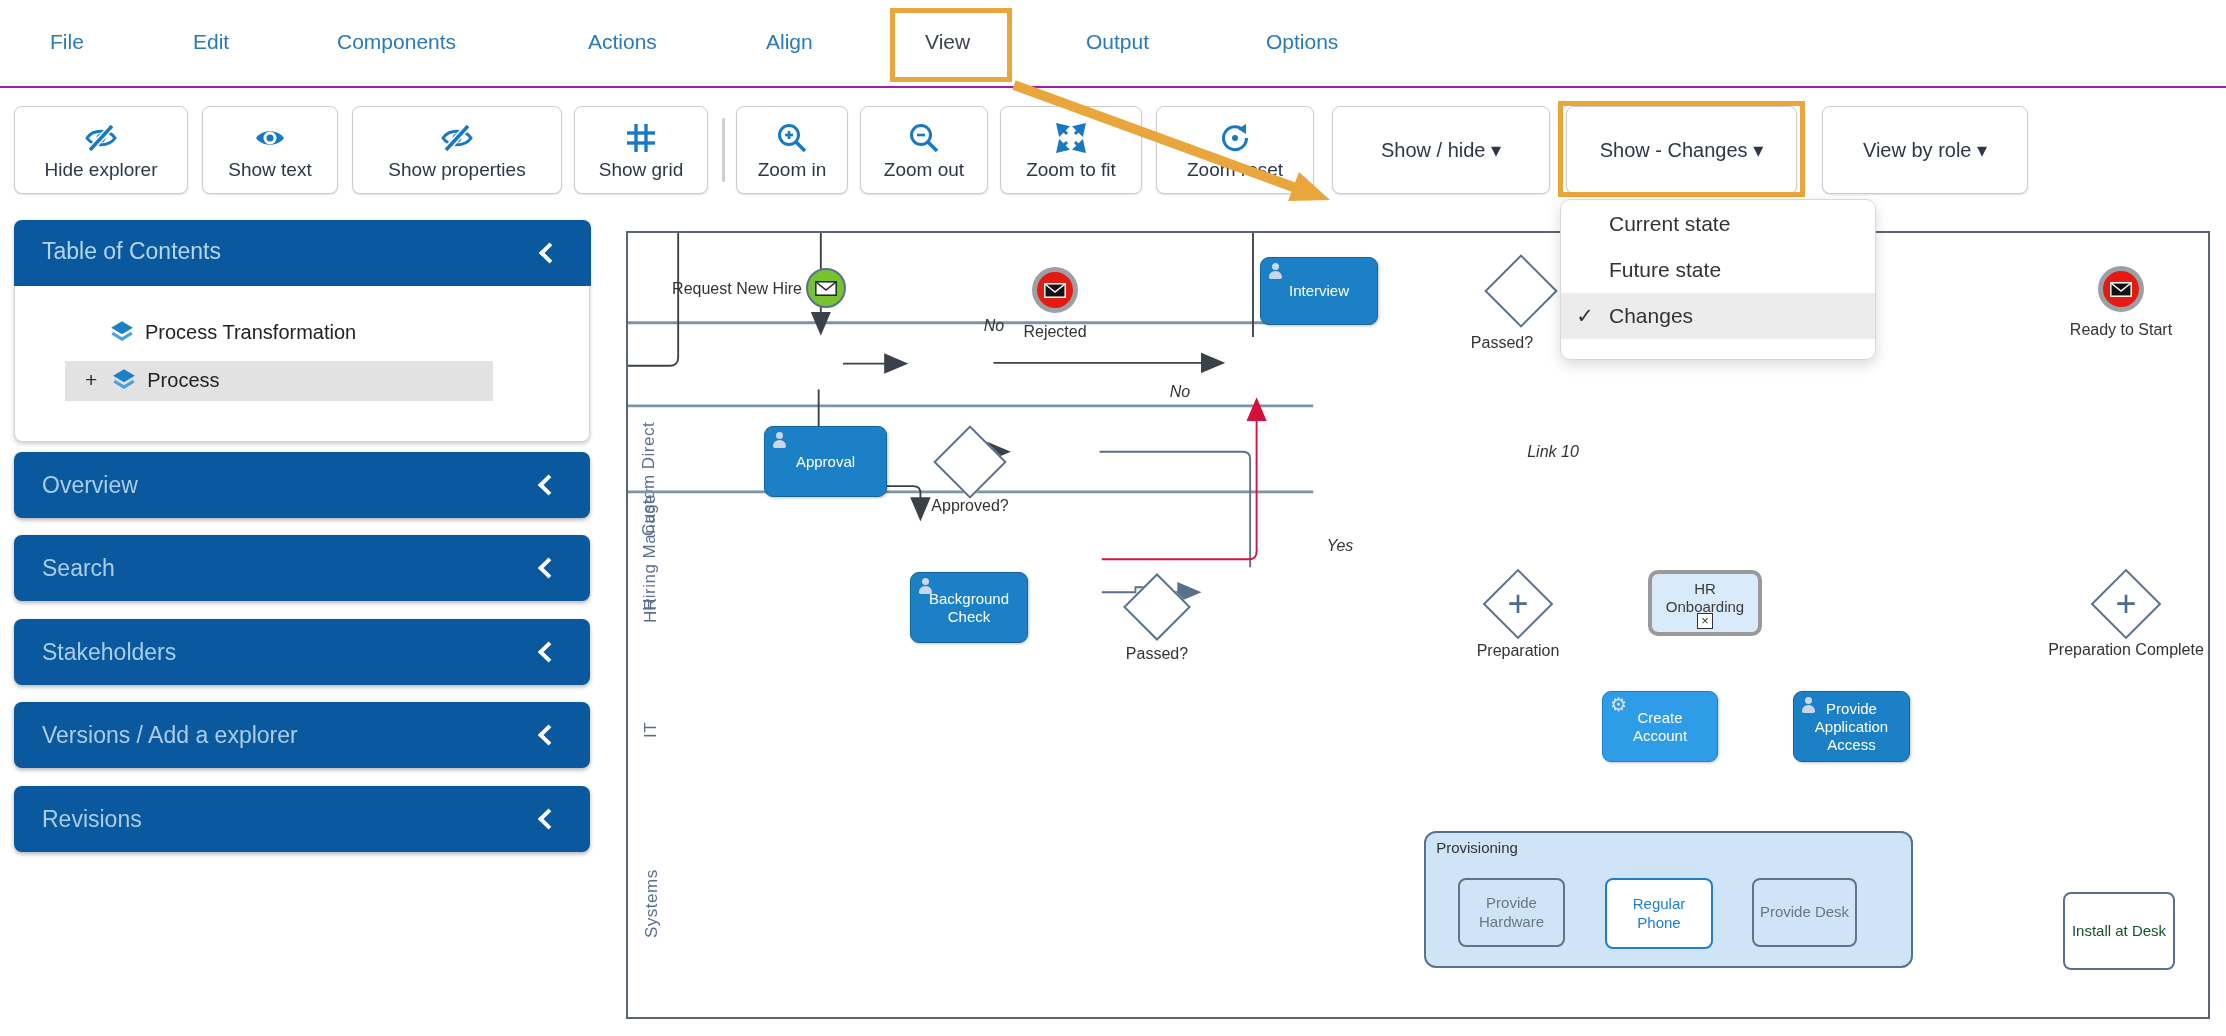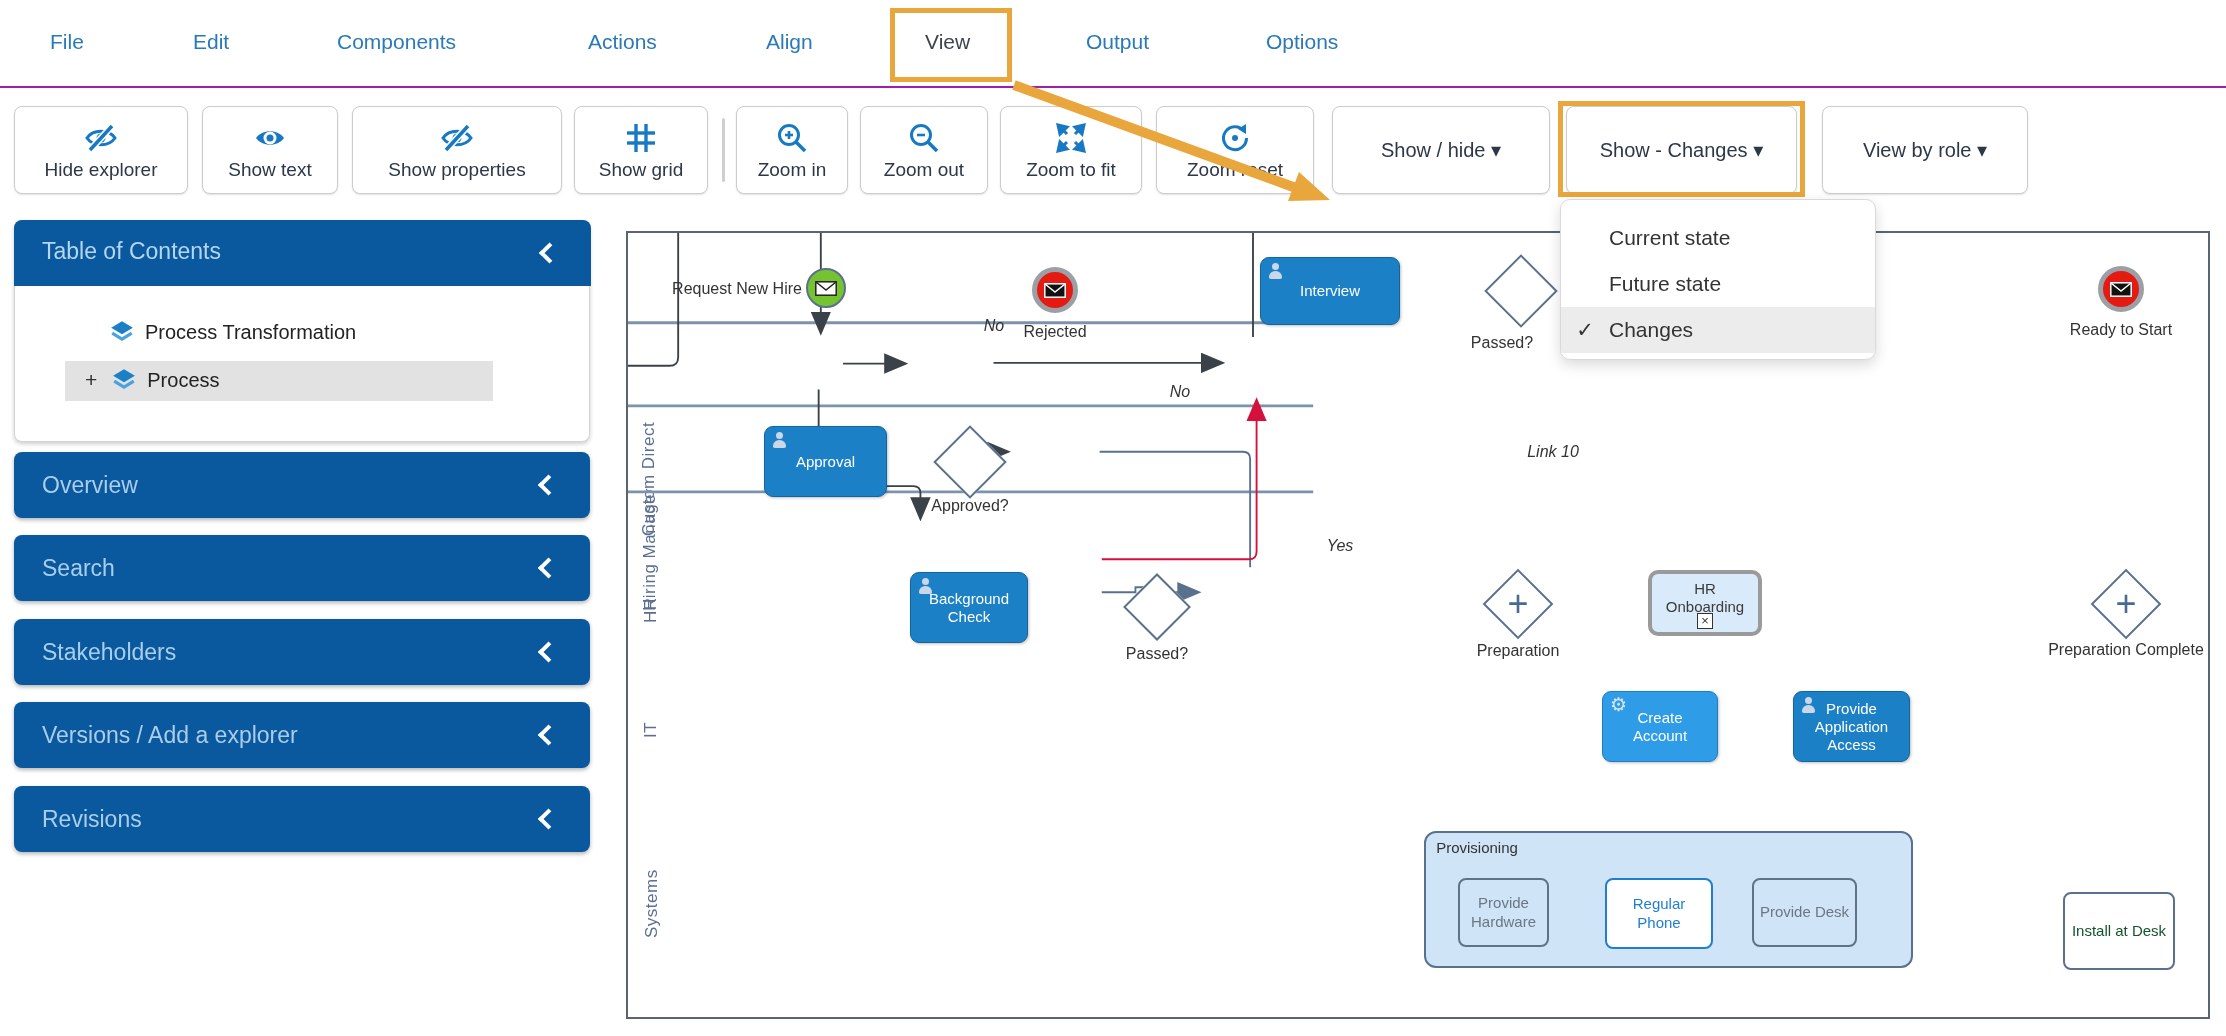--- a/index.html
+++ b/index.html
@@ -18,21 +18,21 @@
   .tbtn { position:absolute; top:18px; height:88px; background:#fff; border:1.5px solid #cccccc; border-radius:8px;
           box-shadow:0 1px 2px rgba(0,0,0,.12); display:flex; flex-direction:column; align-items:center; justify-content:center; cursor:pointer; }
   .tbtn .ic { height:38px; display:flex; align-items:center; justify-content:center; }
   .tbtn .lbl { font-size:19px; color:#2d3748; margin-top:2px; white-space:nowrap; }
   .tbtn--plain { justify-content:center; }
   .tbtn--plain .lbl { font-size:20px; margin-top:0; }
   .tb-divider { position:absolute; top:30px; width:3px; height:64px; background:#cfcfcf; border-radius:2px; }
 
   
   #dropdown { position:absolute; left:1560px; top:199px; width:316px; height:161px; background:#fff; border:1.5px solid #d9d9d9;
-              border-radius:10px; box-shadow:0 5px 14px rgba(0,0,0,.15); z-index:50; padding-top:15px; }
+              border-radius:10px; box-shadow:0 5px 14px rgba(0,0,0,.15); z-index:50; padding-top:1px; }
   .dd-item { position:relative; height:46px; display:flex; align-items:center; font-size:21px; color:#333; cursor:pointer; }
   .dd-item .check { width:48px; text-align:center; font-size:21px; color:#333; }
   .dd-item--sel { background:#ececec; }
 
   
   .panel-bar { position:absolute; left:14px; width:576px; height:66px; background:#0a599e; border-radius:8px;
                box-shadow:0 2px 4px rgba(0,0,0,.3); display:flex; align-items:center; cursor:pointer; }
   .panel-bar .ttl { margin-left:28px; font-size:23px; color:#a9cdea; }
   .chev { position:absolute; right:34px; top:50%; width:15px; height:15px; border-left:4px solid #fff; border-bottom:4px solid #fff;
           transform:translateY(-50%) rotate(45deg); }
@@ -327,21 +327,21 @@
 <div class="dlabel" style="left:1055px;top:332px">Rejected</div>
 
 <div class="node event" style="left:2098px;top:266px;width:46px;height:46px;background:#e41b13;border:5px solid #9aa0a6">
   <svg width="22" height="15" viewBox="0 0 22 15">
       <rect x="0.8" y="0.8" width="20.4" height="13.4" fill="#111" stroke="#fff" stroke-width="1.5"></rect>
       <path d="M1 1 L11 9 L21 1" fill="none" stroke="#fff" stroke-width="1.5"></path>
     </svg>
 </div>
 <div class="dlabel" style="left:2121px;top:330px">Ready to Start</div>
 
-<div class="node task" style="left:1260px;top:257px;width:140px;height:68px">
+<div class="node task" style="left:1260px;top:257px;width:118px;height:68px">
   <span class="person"></span>
   <span>Interview</span>
 </div>
 <div class="node task" style="left:764px;top:426px;width:123px;height:71px">
   <span class="person"></span>
   <span>Approval</span>
 </div>
 <div class="node task" style="left:910px;top:572px;width:118px;height:71px">
   <span class="person"></span>
   <span style="max-width:92px">Background Check</span>
@@ -370,21 +370,21 @@
   <span class="plus">+</span>
 </div>
 <div class="dlabel" style="left:1518px;top:651px">Preparation</div>
 <div class="gw" style="left:2101px;top:579px;width:50px;height:50px">
   <span class="plus">+</span>
 </div>
 <div class="dlabel" style="left:2126px;top:650px">Preparation Complete</div>
 
 <div class="node abs" id="provisioning" style="left:1424px;top:831px;width:489px;height:137px"></div>
 <div class="dlabel" style="left:1477px;top:847px;font-size:15px">Provisioning</div>
-<div class="sub-box sub-box--faded" style="left:1458px;top:878px;width:91px;height:69px">
+<div class="sub-box sub-box--faded" style="left:1458px;top:878px;width:107px;height:69px">
   <span style="max-width:80px">Provide Hardware</span>
 </div>
 <div class="sub-box sub-box--new" style="left:1605px;top:878px;width:108px;height:71px">
   <span style="max-width:98px">Regular Phone</span>
 </div>
 <div class="sub-box sub-box--faded" style="left:1752px;top:878px;width:105px;height:69px">
   <span style="max-width:90px">Provide Desk</span>
 </div>
 <div class="sub-box sub-box--plain" style="left:2063px;top:892px;width:112px;height:78px">
   <span style="max-width:100px">Install at Desk</span>

